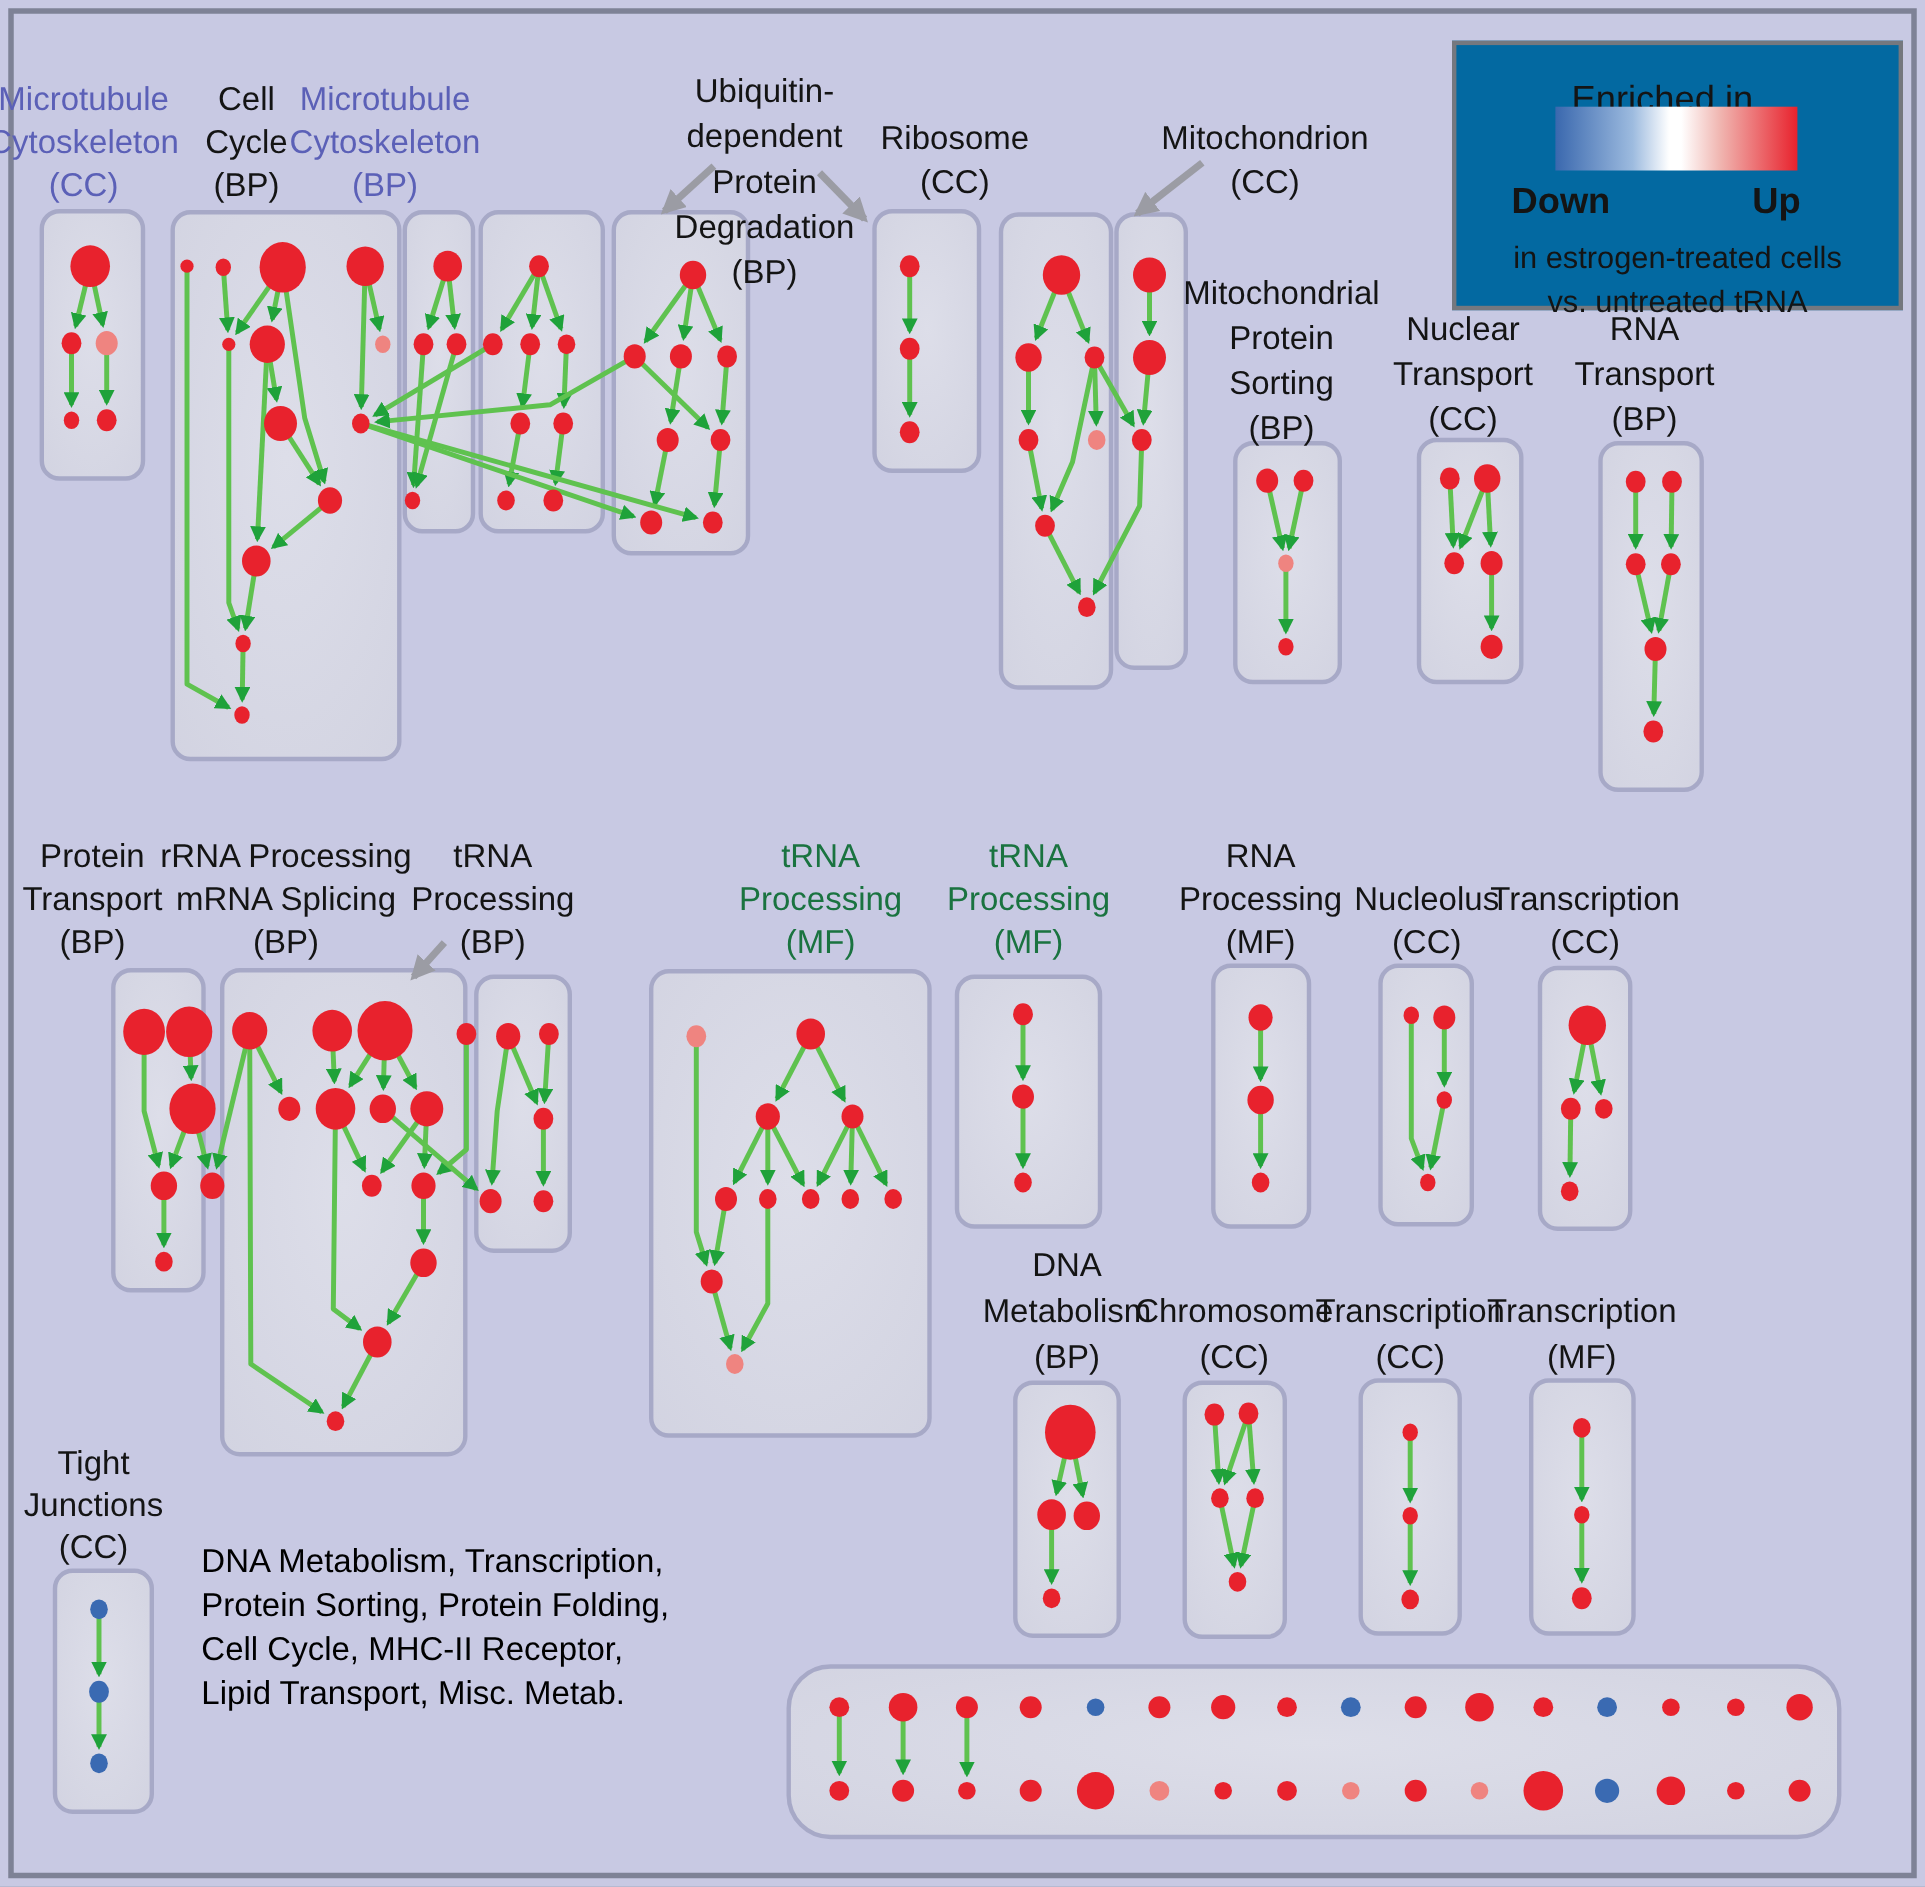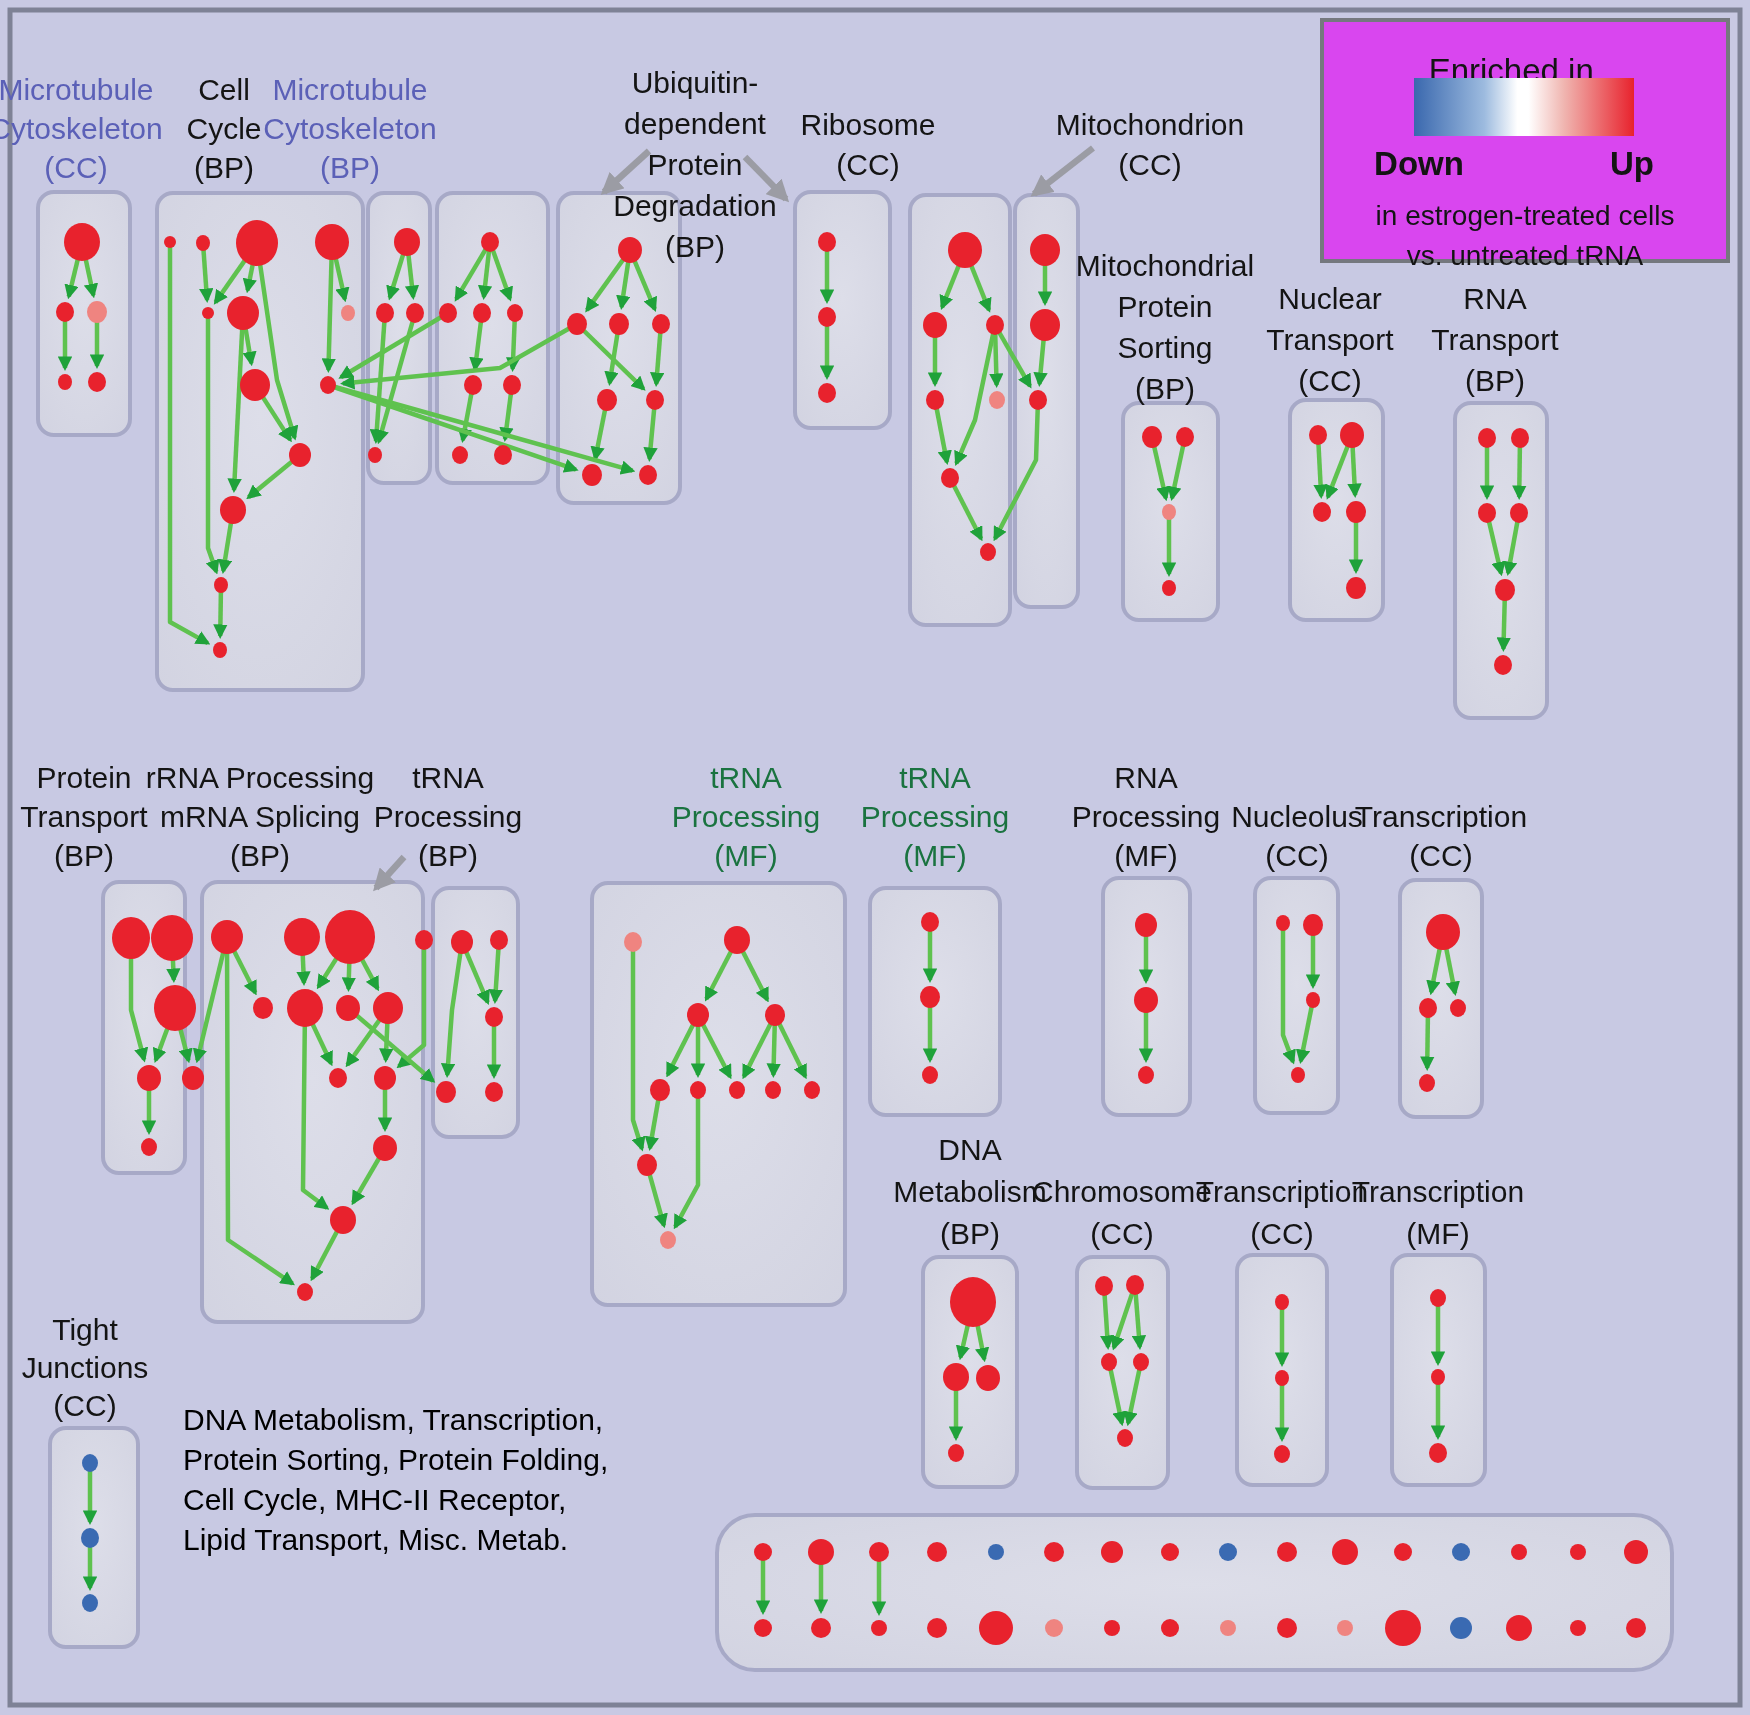--- a/index.html
+++ b/index.html
@@ -1,19 +1,19 @@
 <!DOCTYPE html>
 <html><head>
 <meta charset="utf-8">
 <style>
   html,body{margin:0;padding:0;}
   body{font-family:"Liberation Sans", sans-serif; background:#9aa0b8;}
   #stage{position:relative;width:1750px;height:1715px;background:#c8c9e3;overflow:hidden;padding-left:44px;}
   #graph{position:absolute;left:0;top:0;}
-  .legend{position:absolute;box-sizing:border-box;background:#d946ef;}
+  .legend{position:absolute;box-sizing:border-box;background:#0369a1;margin-top:19px;}
   .legend-title{position:absolute;left:0;width:100%;text-align:center;font-size:33px;color:#141414;}
   .legend-bar{position:absolute;}
   .legend-end{position:absolute;transform:translateX(-50%);font-size:33px;color:#141414;font-weight:bold;}
   .legend-sub{position:absolute;left:0;width:100%;text-align:center;font-size:28px;color:#141414;}
   .misc{position:absolute;font-size:30px;line-height:40px;color:#000000;white-space:nowrap;}
 </style>
 </head>
 <body>
 
 <div id="stage">
@@ -388,21 +388,21 @@
         <text text-anchor="middle" font-size="30" fill="#141414"><tspan x="1282" y="1202">Transcription</tspan><tspan x="1282" y="1244">(CC)</tspan></text>
         <text text-anchor="middle" font-size="30" fill="#141414"><tspan x="1438" y="1202">Transcription</tspan><tspan x="1438" y="1244">(MF)</tspan></text>
         <text text-anchor="middle" font-size="30" fill="#141414"><tspan x="85" y="1340">Tight</tspan><tspan x="85" y="1378">Junctions</tspan><tspan x="85" y="1416">(CC)</tspan></text>
       </g>
     </svg>
 
   <div class="legend" id="legendBox" style="left: 1320px; top: 18px; width: 410px; height: 245px; border: 4px solid rgb(117, 120, 127);">
     <div class="legend-title" style="top:30px;">Enriched in...</div>
     <div class="legend-bar" id="legendBar" style="left: 90px; top: 56px; width: 220px; height: 58px; background: linear-gradient(to right, rgb(58, 104, 174) 0%, rgb(157, 187, 223) 32%, rgb(255, 255, 255) 47%, rgb(255, 255, 255) 52%, rgb(240, 182, 177) 68%, rgb(232, 34, 45) 100%);"></div>
     <span class="legend-end" style="left:95px;top:123px;">Down</span>
-    <span class="legend-end" style="left:308px;top:123px;">Up</span>
+    <span class="legend-end" style="left:291px;top:123px;">Up</span>
     <div class="legend-sub" style="top:178px;">in estrogen-treated cells</div>
     <div class="legend-sub" style="top:218px;">vs. untreated tRNA</div>
   </div>
 
   <div class="misc" style="left:183px;top:1400px;">
     <div>DNA Metabolism, Transcription,</div>
     <div>Protein Sorting, Protein Folding,</div>
     <div>Cell Cycle, MHC-II Receptor,</div>
     <div>Lipid Transport, Misc. Metab.</div>
   </div>

